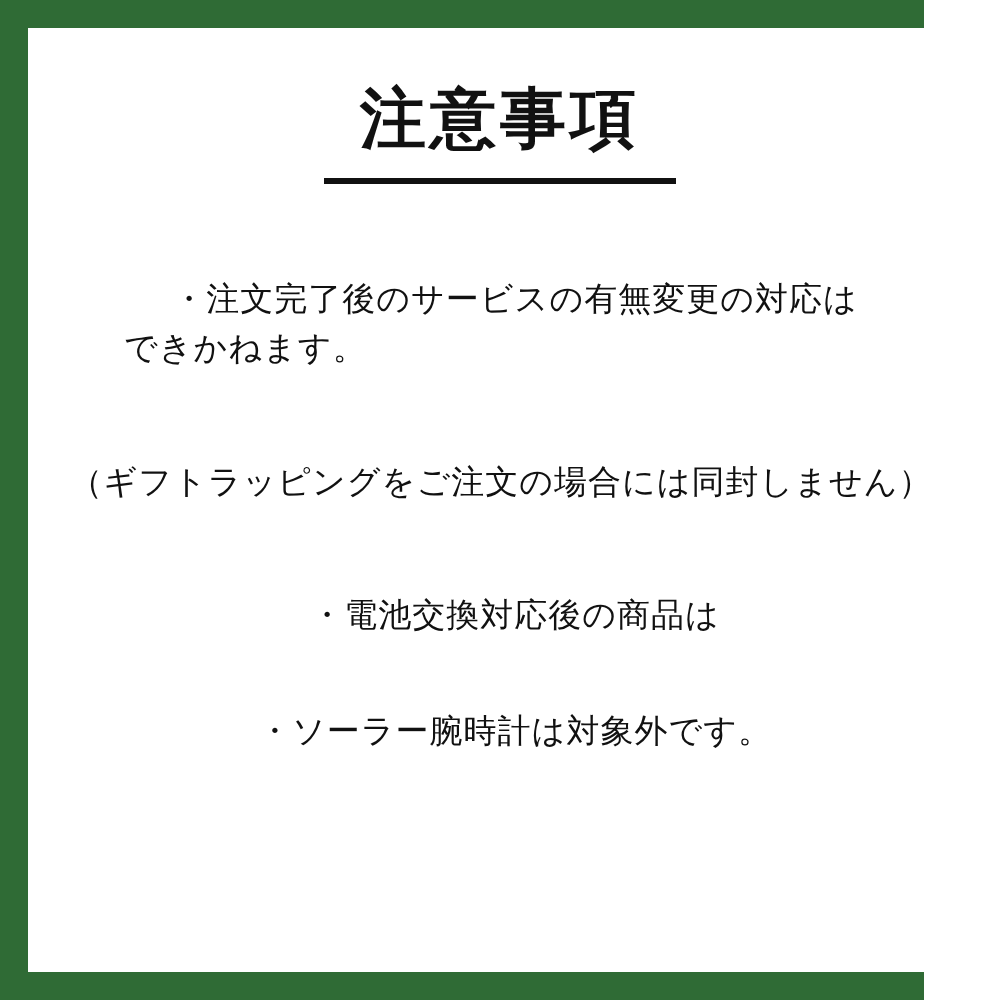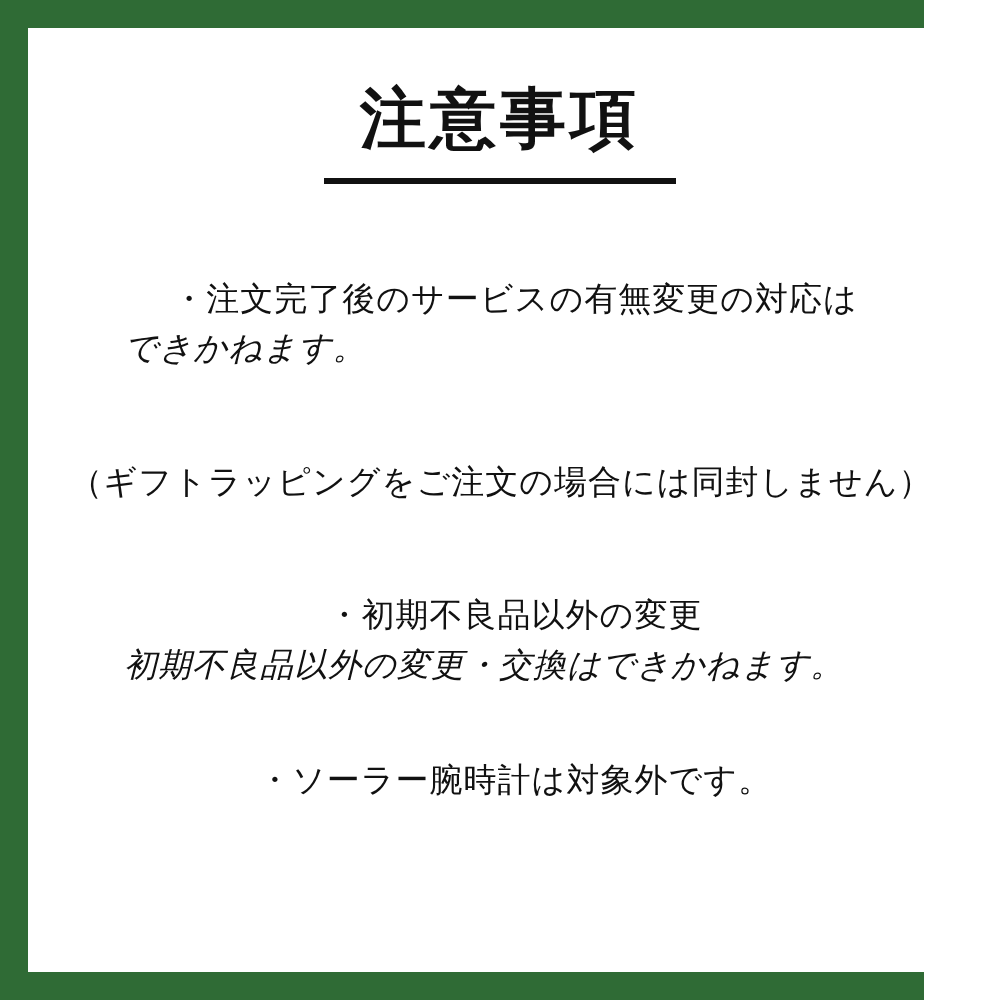--- a/index.html
+++ b/index.html
@@ -71,21 +71,20 @@
 
   .note .bullet-line {
     display: block;
     text-indent: 0;
     text-align: center;
   }
 
   .note .cont-line {
     display: block;
     padding-left: 38px;
-    font-style: italic;
   }
 
   .note .flush-line {
     display: block;
     padding-left: 0;
     margin-left: -28px;
     text-align: center;
   }
 
   .note-gap-lg {
@@ -112,22 +111,21 @@
       <div class="note note-gap-lg">
         <span class="bullet-line">・注文完了後のサービスの有無変更の対応は</span>
         <span class="cont-line">できかねます。</span>
       </div>
 
       <div class="note note-gap-lg">
         <span class="flush-line">（ギフトラッピングをご注文の場合には同封しません）</span>
       </div>
 
       <div class="note note-gap-md">
-        <span class="bullet-line">・初期不良品以外の変更</span>
-        <span class="cont-line">初期不良品以外の変更・交換はできかねます。</span>
+        <span class="bullet-line">・電池交換対応後の商品は</span>
       </div>
 
       <div class="note">
         <span class="bullet-line">・ソーラー腕時計は対象外です。</span>
       </div>
 
     </div>
   </div>
 </div>
 

